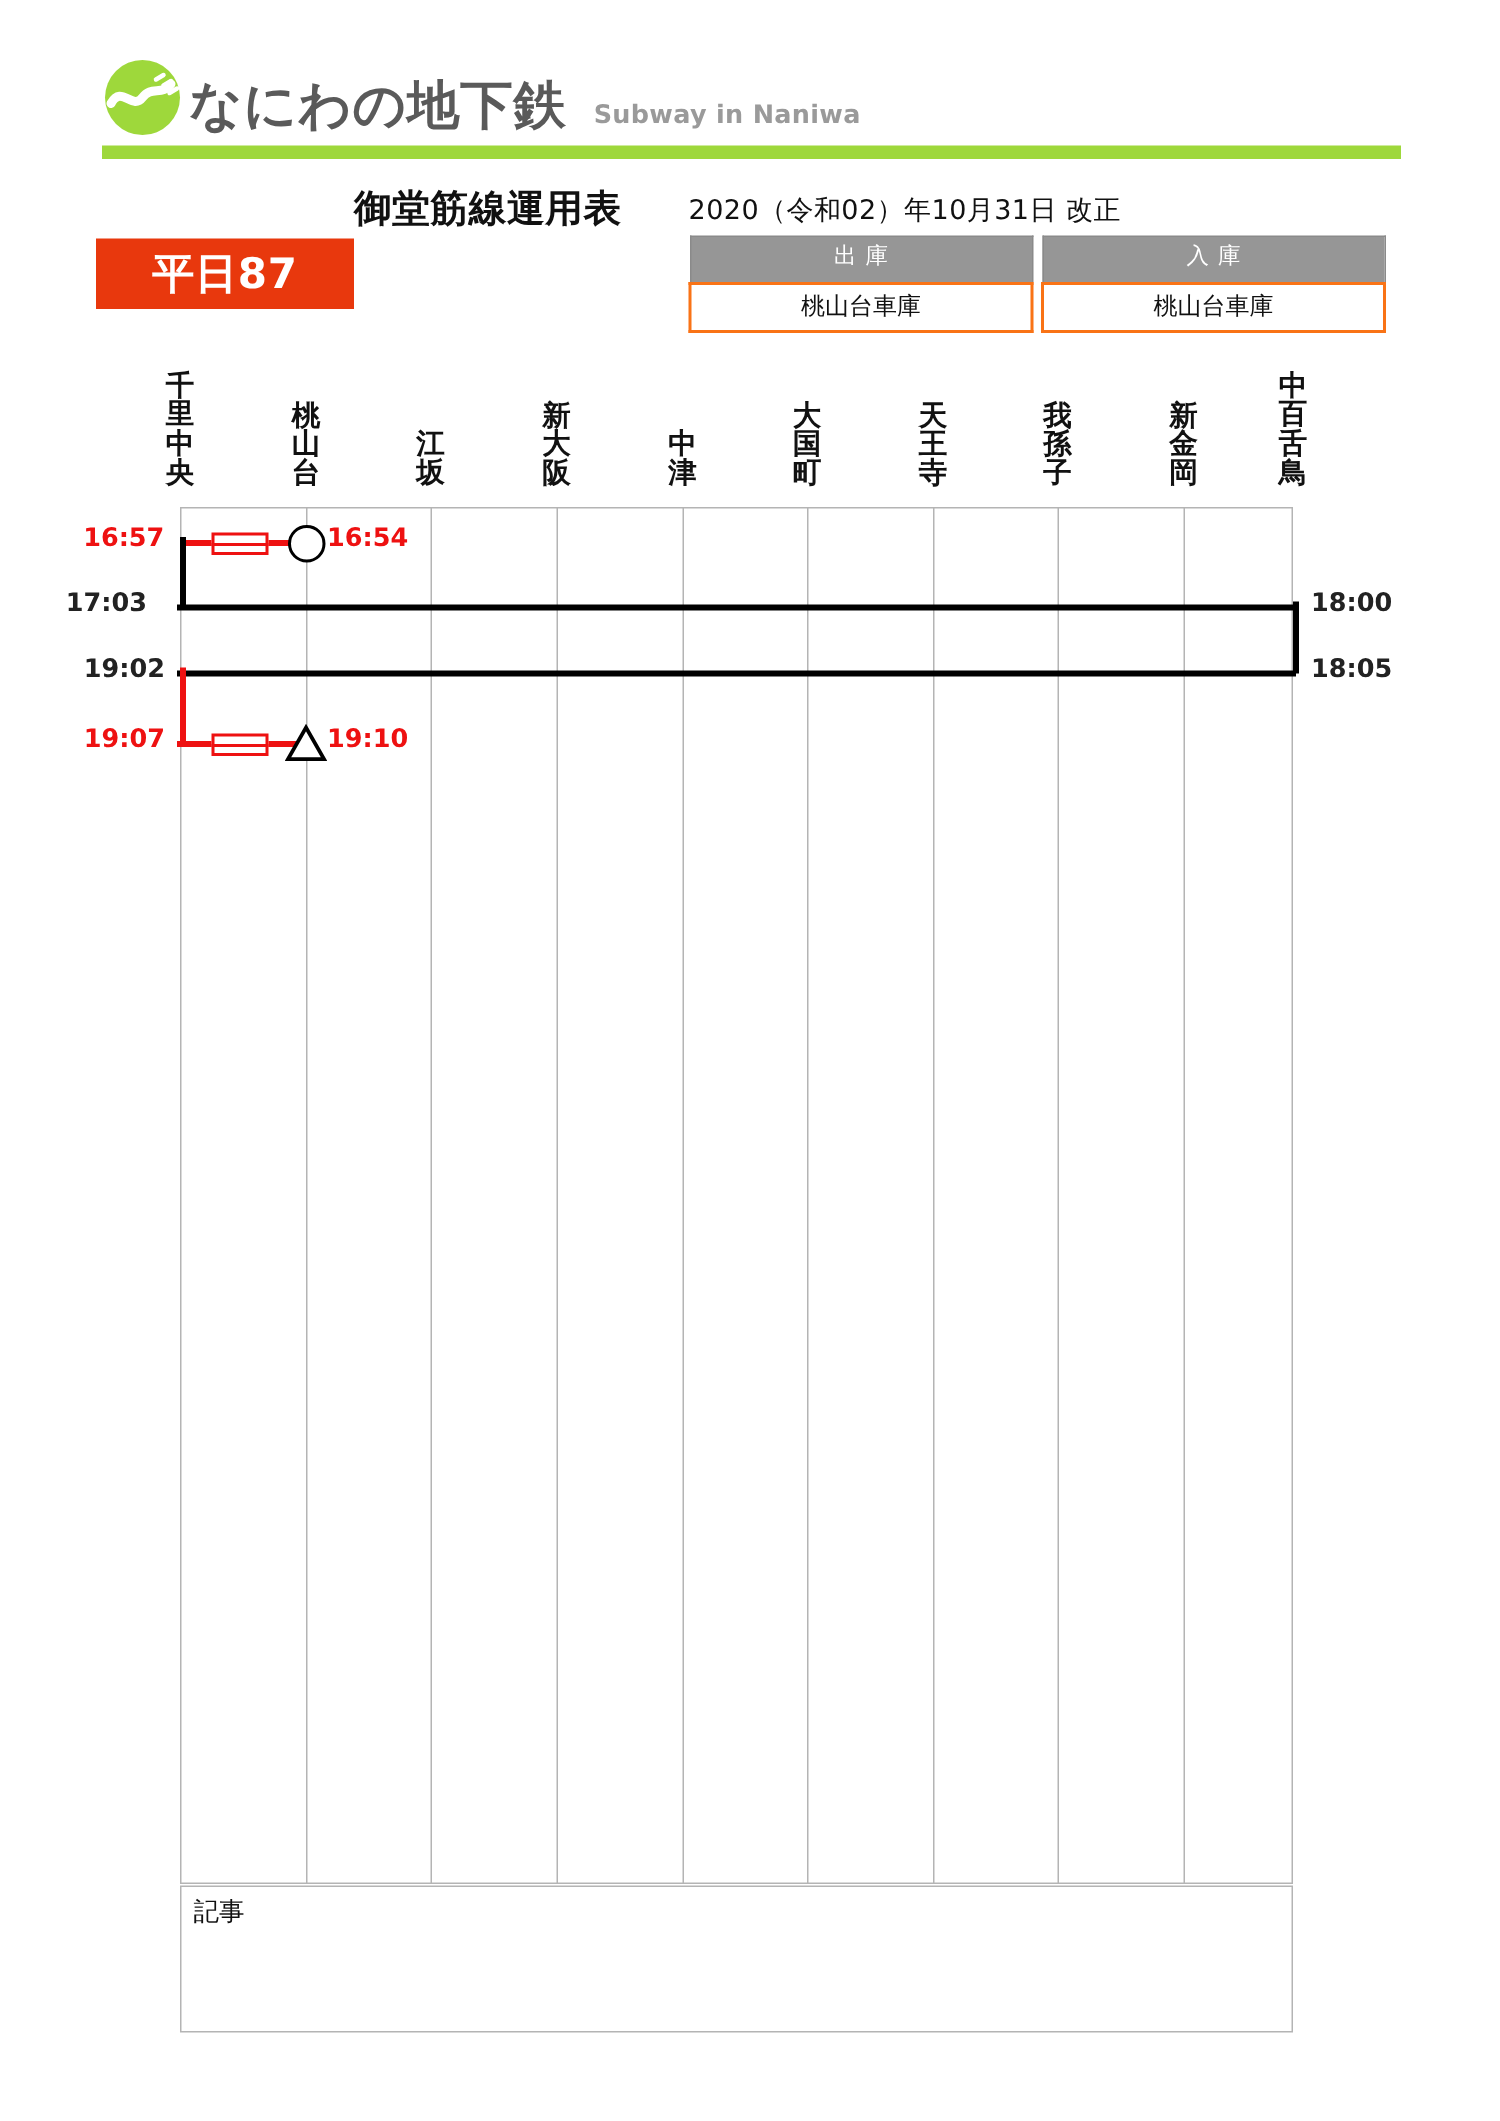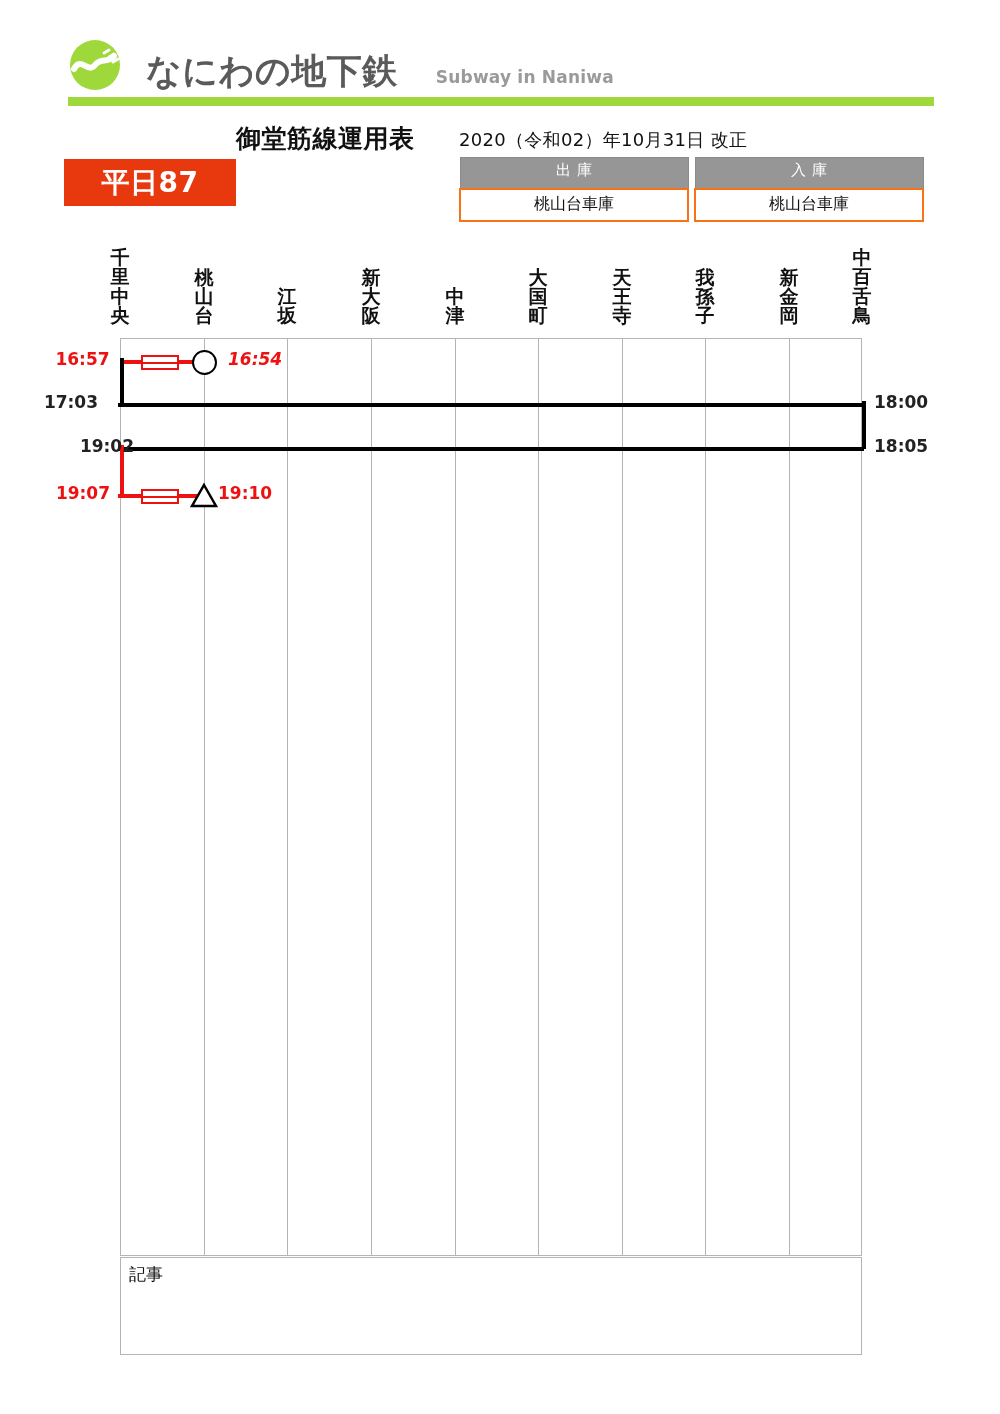--- a/index.html
+++ b/index.html
@@ -16,21 +16,21 @@
     overflow: hidden;
   }
 
   
   #brand {
     position: absolute;
     left: 68px;
     top: 38px;
     display: flex;
     align-items: flex-end;
-    gap: 24px;
+    gap: 4px;
   }
   #brand-logo {
     width: 54px;
     height: 54px;
     flex: 0 0 auto;
     display: block;
   }
   #brand-name {
     font-family: "DejaVu Sans", sans-serif;
     font-size: 35px;
@@ -346,24 +346,24 @@
     <div class="seg-h red" style="left: 141px; top: 362px; width: 38px; border-top-width: 2.5px;"></div>
     <div class="sym-circle" style="left: 191.5px; top: 349.5px;"></div>
     <div class="sym-rect" style="left: 141px; top: 489px;"></div>
     <div class="seg-h red" style="left: 141px; top: 496px; width: 38px; border-top-width: 2.5px;"></div>
     <svg class="sym-tri" width="28" height="26" viewBox="0 0 28 26" style="left: 190px; top: 482px;">
       <polygon points="14,3 26,24 2,24" fill="#ffffff" stroke="#000000" stroke-width="2.5"></polygon>
     </svg>
   </div>
 <div id="time-layer">
     <div class="time-label t-red" style="top: 349px; left: 55px; width: 55px; text-align: center;">16:57</div>
-    <div class="time-label t-red" style="top: 349px; left: 228px; font-style: italic;">16:54</div>
+    <div class="time-label t-red" style="top: 349px; left: 218px;">16:54</div>
     <div class="time-label t-black" style="top: 392px; left: 43px; width: 55px; text-align: right;">17:03</div>
     <div class="time-label t-black" style="top: 392px; left: 874px;">18:00</div>
     <div class="time-label t-black" style="top: 436px; left: 874px;">18:05</div>
-    <div class="time-label t-black" style="top: 436px; left: 55px; width: 55px; text-align: right; margin-left: 24px;">19:02</div>
+    <div class="time-label t-black" style="top: 436px; left: 55px; width: 55px; text-align: right;">19:02</div>
     <div class="time-label t-red" style="top: 483px; left: 55px; width: 55px; text-align: right;">19:07</div>
     <div class="time-label t-red" style="top: 483px; left: 218px;">19:10</div>
   </div>
 
 <div id="notes-box">
   <div id="notes-label">記事</div>
 </div>
 
 </body></html>

